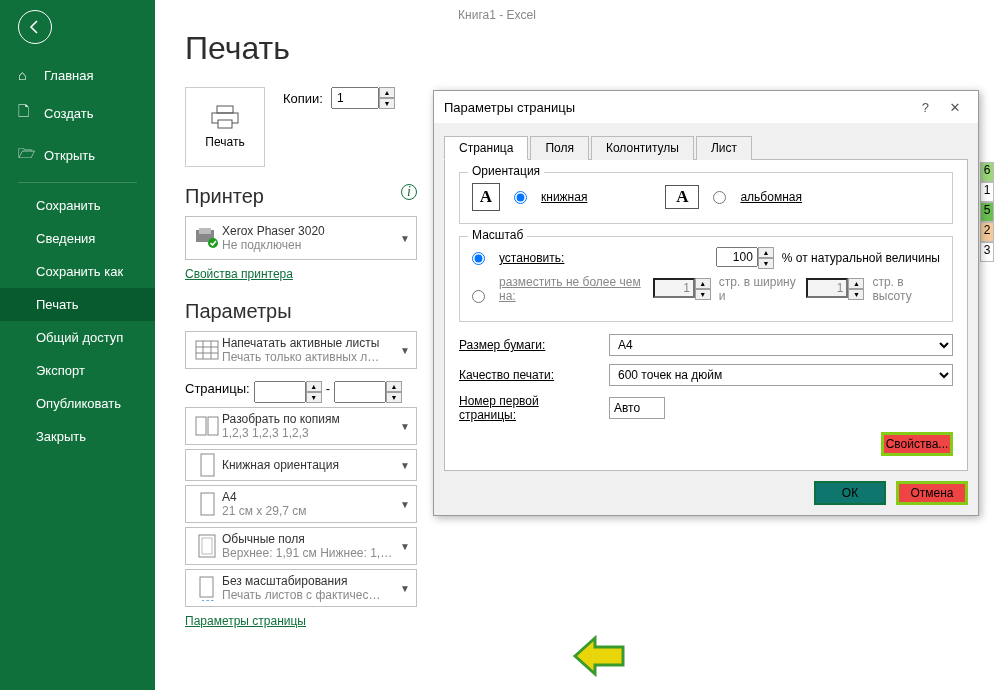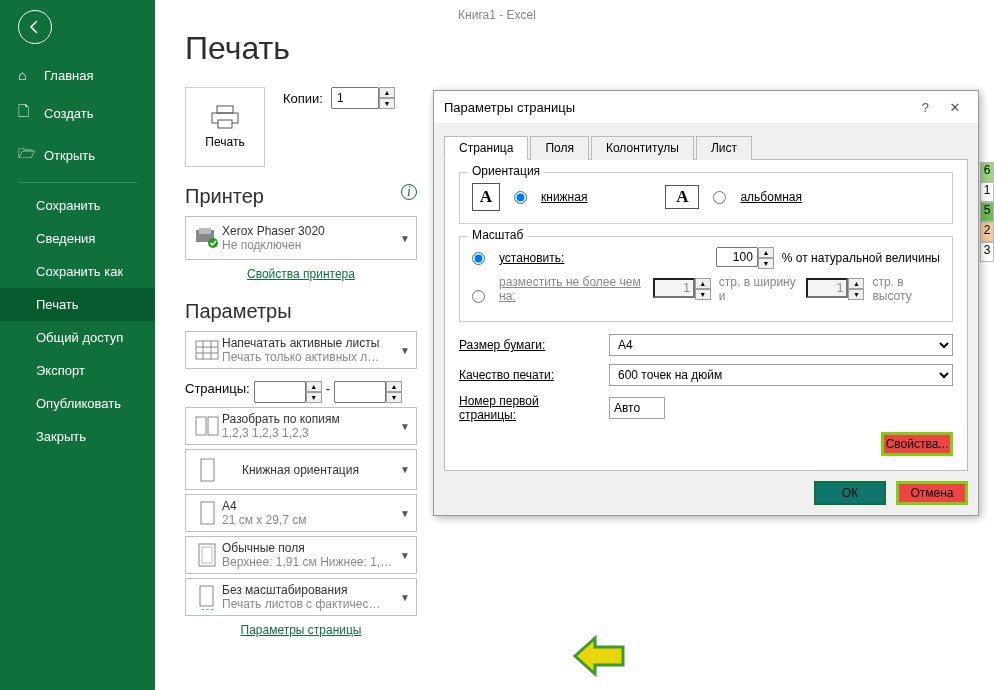--- a/index.html
+++ b/index.html
@@ -26,21 +26,21 @@
   .spin-btns button { width: 16px; height: 11px; font-size: 7px; line-height: 1; padding: 0; border: 1px solid #a0a0a0; background: #f0f0f0; cursor: pointer; }
   .section-title { font-size: 20px; color: #2e2e2e; margin-top: 18px; margin-bottom: 8px; font-weight: 400; }
   .info-icon { color: #0f703b; cursor: pointer; font-size: 14px; width: 16px; height: 16px; border: 1px solid #0f703b; border-radius: 50%; display: inline-flex; align-items: center; justify-content: center; font-style: italic; font-family: serif; }
   .sec-row { display: flex; align-items: center; justify-content: space-between; width: 232px; }
   .dropdown { width: 232px; border: 1px solid #c0c0c0; background: #fff; display: flex; align-items: center; padding: 4px 6px; margin-bottom: 4px; cursor: pointer; }
   .dropdown .dd-icon { width: 30px; display: flex; align-items: center; justify-content: center; }
   .dropdown .dd-text { flex: 1; display: flex; flex-direction: column; overflow: hidden; }
   .dropdown .dd-title { font-size: 12px; color: #333; white-space: nowrap; overflow: hidden; text-overflow: ellipsis; }
   .dropdown .dd-sub { font-size: 12px; color: #8a8a8a; white-space: nowrap; overflow: hidden; text-overflow: ellipsis; }
   .dropdown .dd-caret { font-size: 10px; color: #555; }
-  .link-row { text-align: center; width: 232px; margin-bottom: 4px; }
+  .link-row { text-align: left; width: 232px; margin-bottom: 4px; }
   .green-link { color: #0f703b; text-decoration: underline; font-size: 12px; cursor: pointer; }
   .pages-row { display: flex; align-items: flex-start; gap: 4px; width: 232px; margin-bottom: 4px; font-size: 13px; margin-top: 12px; }
   .pages-row input { width: 52px; height: 22px; font-size: 12px; padding: 1px 4px; }
   
   .dialog { position: absolute; left: 433px; top: 90px; width: 546px; background: #f0f0f0; border: 1px solid #9a9a9a; box-shadow: 2px 2px 8px rgba(0,0,0,.3); }
   .dlg-title { display: flex; align-items: center; justify-content: space-between; padding: 6px 10px; font-size: 13px; background: #fff; }
   .dlg-title .ctrls span { display: inline-flex; width: 26px; height: 20px; align-items: center; justify-content: center; cursor: pointer; font-size: 13px; color: #555; }
   .tabs { display: flex; padding: 12px 10px 0; }
   .tab { border: 1px solid #bbb; border-bottom: none; background: #f0f0f0; padding: 4px 14px; font-size: 12px; margin-right: 2px; cursor: pointer; position: relative; top: 1px; }
   .tab.active { background: #fff; border-bottom: 1px solid #fff; }
@@ -216,21 +216,21 @@
             <rect x="13" y="1" width="10" height="18" fill="none" stroke="#888"></rect>
           </svg>
         </span>
       <span class="dd-text">
           <span class="dd-title">Разобрать по копиям</span>
           <span class="dd-sub">1,2,3    1,2,3    1,2,3</span>
         </span>
       <span class="dd-caret">▼</span>
     </div>
 
-    <div class="dropdown" style="height:41px;gap:20px;">
+    <div class="dropdown" style="height:32px;">
       <span class="dd-icon">
           <svg width="24" height="26">
             <rect x="6" y="2" width="13" height="22" fill="none" stroke="#888"></rect>
           </svg>
         </span>
       <span class="dd-text">
           <span class="dd-title">Книжная ориентация</span>
         </span>
       <span class="dd-caret">▼</span>
     </div>

